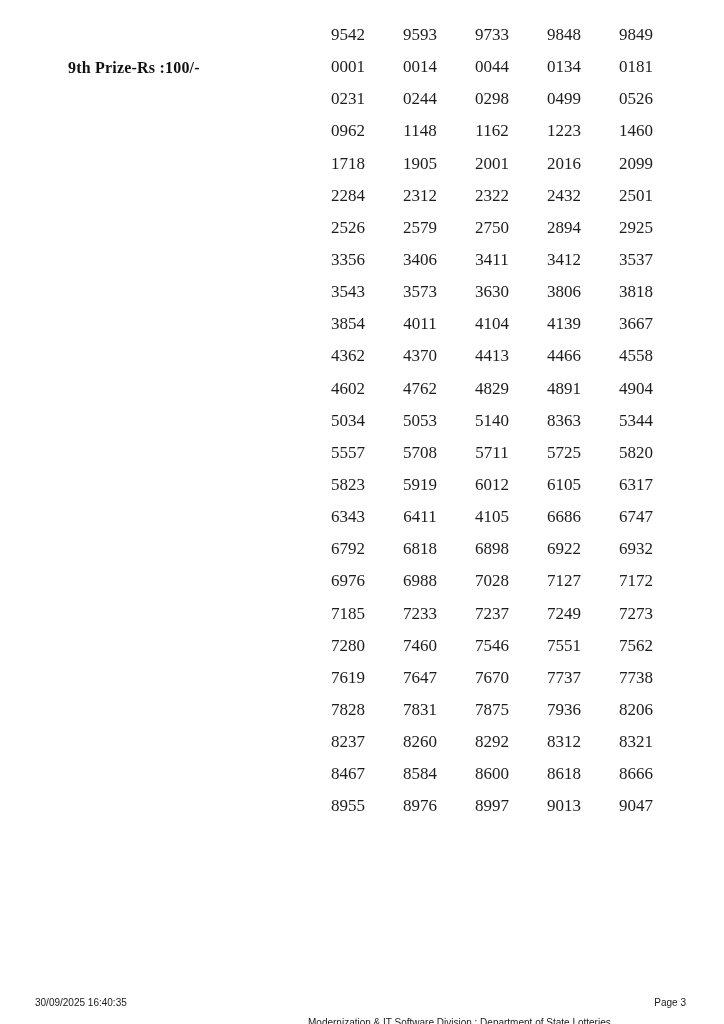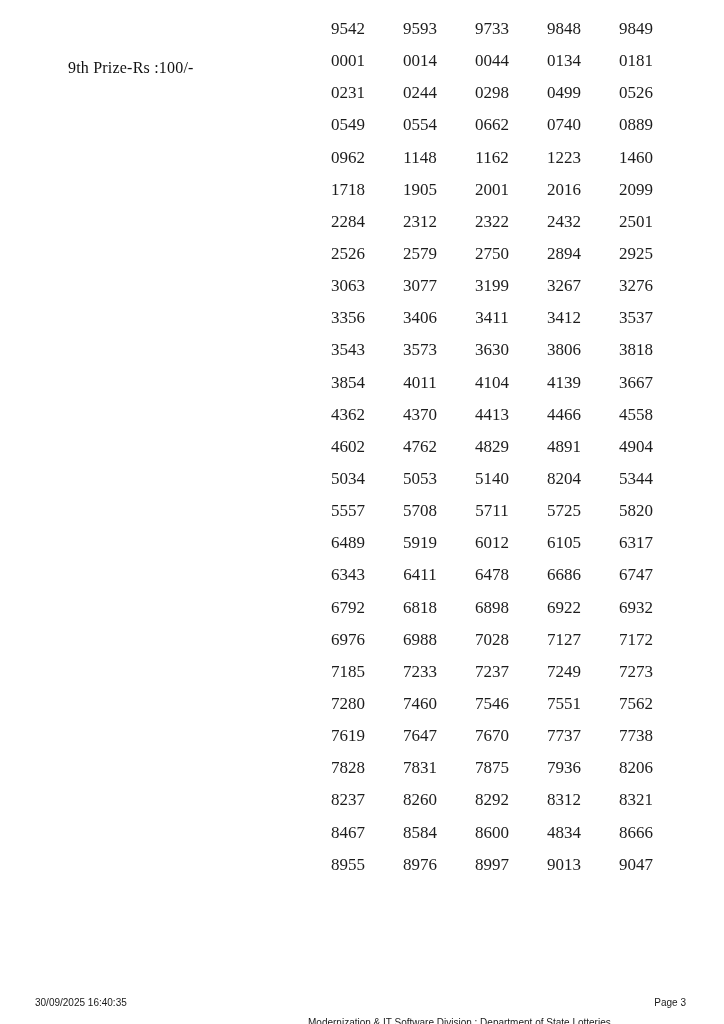--- a/index.html
+++ b/index.html
@@ -13,35 +13,35 @@
     height: 1024px;
     background: #ffffff;
     font-family: "Liberation Serif", serif;
     overflow: hidden;
   }
   .prize-label {
     position: absolute;
     left: 68px;
     top: 59px;
     font-size: 16px;
-    font-weight: normal;
+    font-weight: bold;
     color: #111111;
     letter-spacing: 0.2px;
     white-space: nowrap;
   }
   .numbers-grid {
     position: absolute;
     left: 312px;
     top: 19px;
     width: 360px;
   }
   .num-row {
     display: flex;
     height: 32.15px;
-    align-items: flex-start;
+    align-items: center;
   }
   .num-cell {
     width: 72px;
     text-align: center;
     font-size: 17px;
     color: #1c1c1c;
     font-variant-numeric: tabular-nums;
   }
   .footer {
     position: absolute;
@@ -96,27 +96,20 @@
         <span class="num-cell">0181</span>
       </div>
       <div class="num-row">
         <span class="num-cell">0231</span>
         <span class="num-cell">0244</span>
         <span class="num-cell">0298</span>
         <span class="num-cell">0499</span>
         <span class="num-cell">0526</span>
       </div>
       <div class="num-row">
-        <span class="num-cell">0549</span>
-        <span class="num-cell">0554</span>
-        <span class="num-cell">0662</span>
-        <span class="num-cell">0740</span>
-        <span class="num-cell">0889</span>
-      </div>
-      <div class="num-row">
         <span class="num-cell">0962</span>
         <span class="num-cell">1148</span>
         <span class="num-cell">1162</span>
         <span class="num-cell">1223</span>
         <span class="num-cell">1460</span>
       </div>
       <div class="num-row">
         <span class="num-cell">1718</span>
         <span class="num-cell">1905</span>
         <span class="num-cell">2001</span>
@@ -131,27 +124,20 @@
         <span class="num-cell">2501</span>
       </div>
       <div class="num-row">
         <span class="num-cell">2526</span>
         <span class="num-cell">2579</span>
         <span class="num-cell">2750</span>
         <span class="num-cell">2894</span>
         <span class="num-cell">2925</span>
       </div>
       <div class="num-row">
-        <span class="num-cell">3063</span>
-        <span class="num-cell">3077</span>
-        <span class="num-cell">3199</span>
-        <span class="num-cell">3267</span>
-        <span class="num-cell">3276</span>
-      </div>
-      <div class="num-row">
         <span class="num-cell">3356</span>
         <span class="num-cell">3406</span>
         <span class="num-cell">3411</span>
         <span class="num-cell">3412</span>
         <span class="num-cell">3537</span>
       </div>
       <div class="num-row">
         <span class="num-cell">3543</span>
         <span class="num-cell">3573</span>
         <span class="num-cell">3630</span>
@@ -176,41 +162,41 @@
         <span class="num-cell">4602</span>
         <span class="num-cell">4762</span>
         <span class="num-cell">4829</span>
         <span class="num-cell">4891</span>
         <span class="num-cell">4904</span>
       </div>
       <div class="num-row">
         <span class="num-cell">5034</span>
         <span class="num-cell">5053</span>
         <span class="num-cell">5140</span>
-        <span class="num-cell">8204</span>
+        <span class="num-cell">8363</span>
         <span class="num-cell">5344</span>
       </div>
       <div class="num-row">
         <span class="num-cell">5557</span>
         <span class="num-cell">5708</span>
         <span class="num-cell">5711</span>
         <span class="num-cell">5725</span>
         <span class="num-cell">5820</span>
       </div>
       <div class="num-row">
-        <span class="num-cell">6489</span>
+        <span class="num-cell">5823</span>
         <span class="num-cell">5919</span>
         <span class="num-cell">6012</span>
         <span class="num-cell">6105</span>
         <span class="num-cell">6317</span>
       </div>
       <div class="num-row">
         <span class="num-cell">6343</span>
         <span class="num-cell">6411</span>
-        <span class="num-cell">6478</span>
+        <span class="num-cell">4105</span>
         <span class="num-cell">6686</span>
         <span class="num-cell">6747</span>
       </div>
       <div class="num-row">
         <span class="num-cell">6792</span>
         <span class="num-cell">6818</span>
         <span class="num-cell">6898</span>
         <span class="num-cell">6922</span>
         <span class="num-cell">6932</span>
       </div>
@@ -253,21 +239,21 @@
         <span class="num-cell">8237</span>
         <span class="num-cell">8260</span>
         <span class="num-cell">8292</span>
         <span class="num-cell">8312</span>
         <span class="num-cell">8321</span>
       </div>
       <div class="num-row">
         <span class="num-cell">8467</span>
         <span class="num-cell">8584</span>
         <span class="num-cell">8600</span>
-        <span class="num-cell">4834</span>
+        <span class="num-cell">8618</span>
         <span class="num-cell">8666</span>
       </div>
       <div class="num-row">
         <span class="num-cell">8955</span>
         <span class="num-cell">8976</span>
         <span class="num-cell">8997</span>
         <span class="num-cell">9013</span>
         <span class="num-cell">9047</span>
       </div>
     </div>

